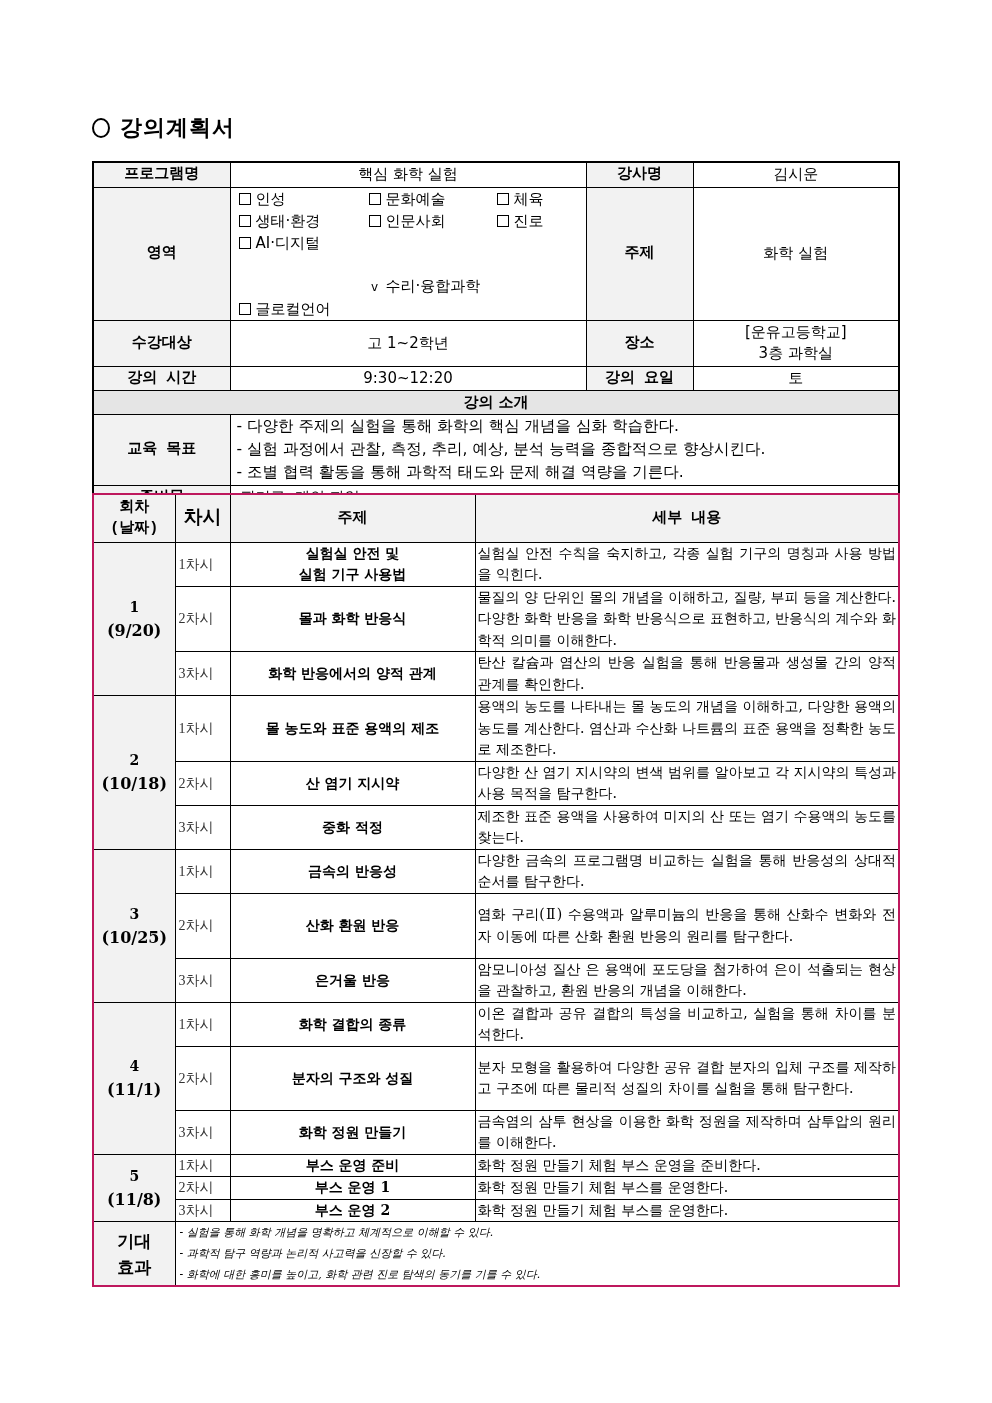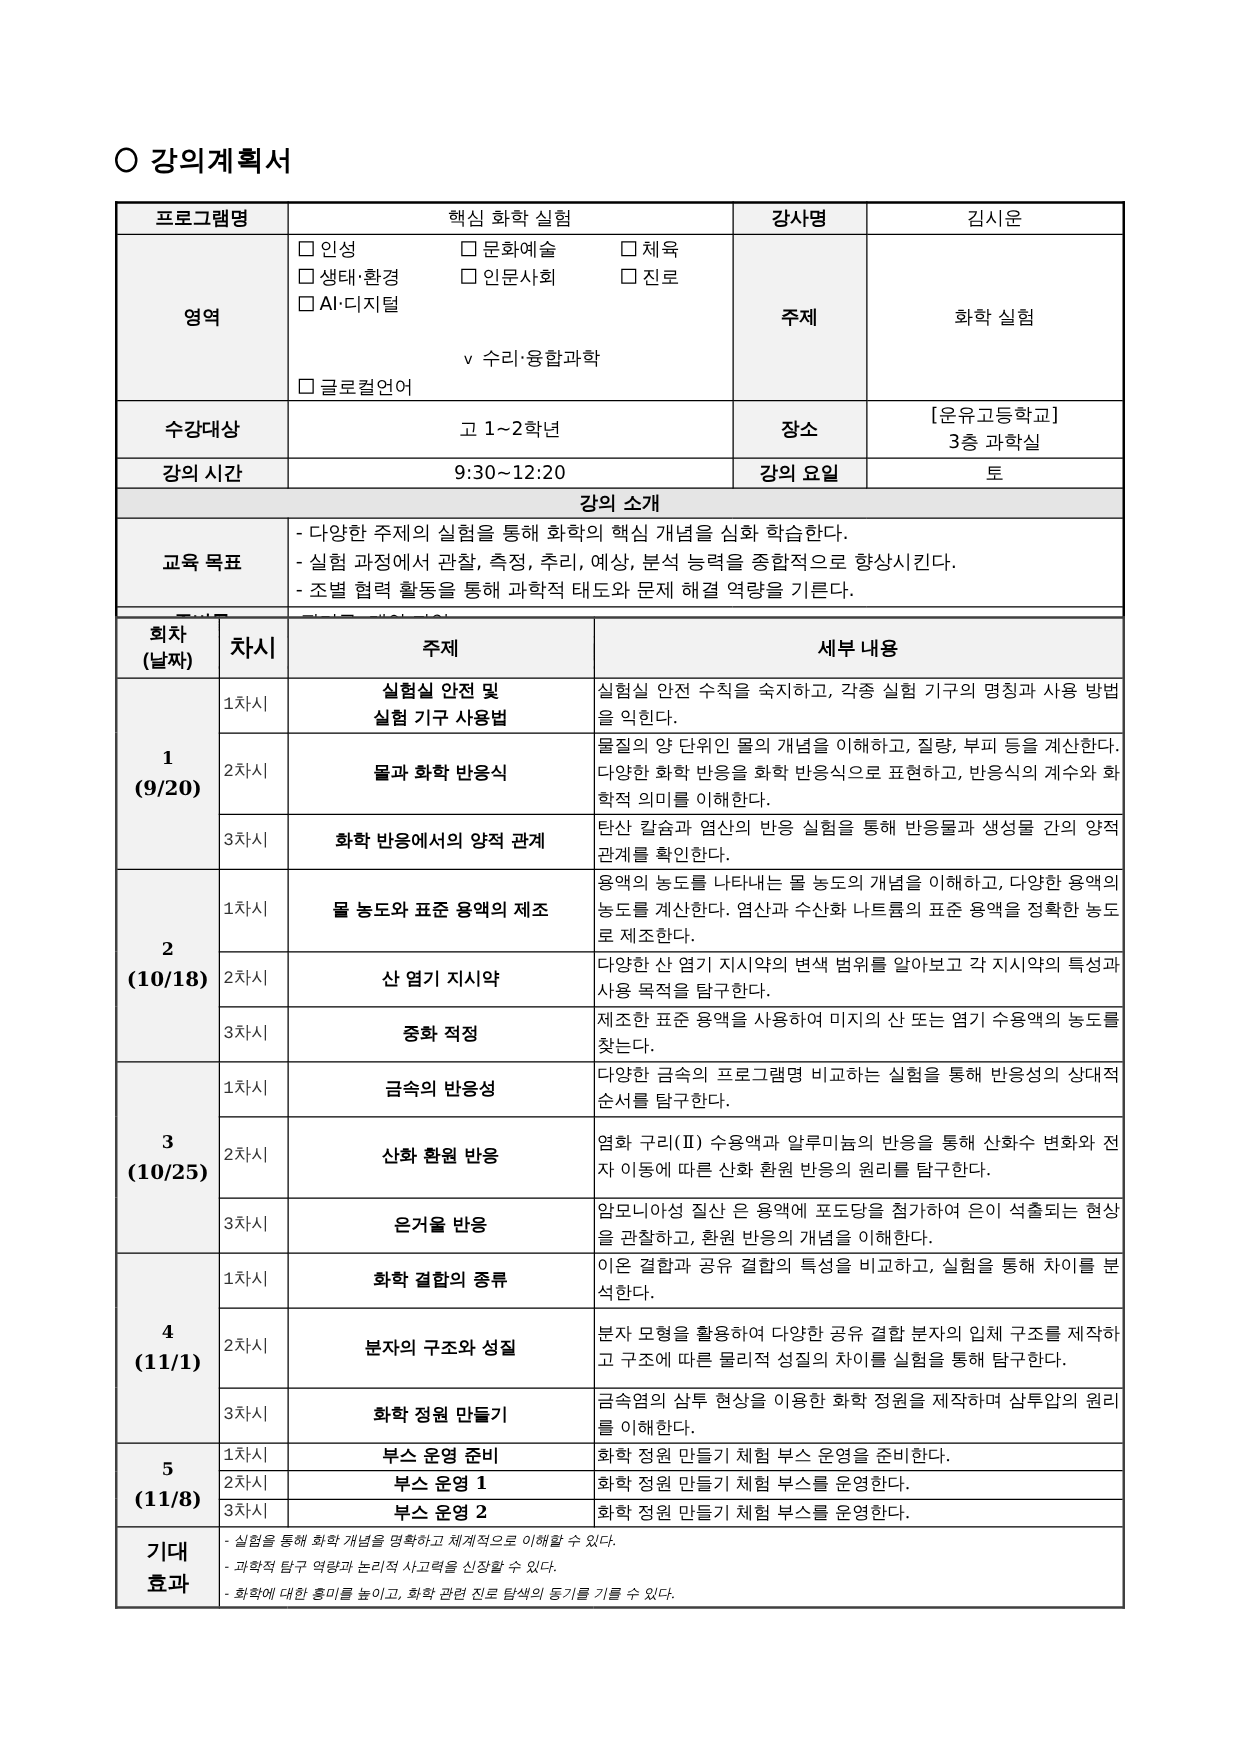--- a/index.html
+++ b/index.html
@@ -1,32 +1,32 @@
 <!DOCTYPE html>
 <html><head>
 <meta charset="utf-8">
 <style>
   html, body { margin: 0; padding: 0; background: #ffffff; }
   body { width: 992px; height: 1403px; position: relative; font-family: "DejaVu Sans", sans-serif; color: #000; }
   .title { position: absolute; left: 92px; top: 113px; font-size: 22px; font-weight: bold; letter-spacing: 1px; }
   .title .circle { display: inline-block; width: 18px; height: 20px; border: 2px solid #000; border-radius: 50%; vertical-align: -3px; margin-right: 10px; box-sizing: border-box; }
   table { border-collapse: collapse; position: absolute; left: 92px; width: 806px; table-layout: fixed; }
   td { border: 1px solid #000; padding: 0 4px; font-size: 15px; line-height: 21px; vertical-align: middle; }
-  .lbl { background: #f2f2f2; font-weight: bold; text-align: center; font-family: Liberation Sans, sans-serif; font-size: 16px; }
+  .lbl { background: #f2f2f2; font-weight: bold; text-align: center; font-family: Liberation Mono, monospace; font-size: 16px; }
   .center { text-align: center; }
   .sec { background: #e5e5e5; font-weight: bold; text-align: center; font-family: "DejaVu Serif", serif; font-size: 16px; }
   #top { top: 161px; border: 2px solid #000; }
   #top td { font-size: 15px; }
   .chk { display: inline-block; width: 12px; height: 12px; border: 1px solid #000; vertical-align: -1px; margin-right: 5px; box-sizing: border-box; }
   .vmark { display: inline-block; width: 12px; margin-right: 5px; font-size: 12px; text-align: center; }
   .area-grid { display: grid; grid-template-columns: 130px 128px auto; row-gap: 0; padding-left: 8px; font-size: 15px; line-height: 22px; }
   .goals div { line-height: 23px; font-size: 15.5px; padding-left: 6px; }
-  #lec { top: 493px; border: 2px solid #404040; }
+  #lec { top: 493px; border: 2px solid #be185d; }
   #lec td { font-size: 14px; }
-  .sess { color: #333; font-family: Liberation Mono, monospace; font-size: 14px; padding-left: 3px; }
+  .sess { color: #333; font-family: Liberation Serif, serif; font-size: 14px; padding-left: 3px; }
   .topic { font-weight: bold; text-align: center; font-family: "DejaVu Serif", serif; font-size: 14.5px; }
   .detail { font-family: "DejaVu Serif", serif; font-size: 13.5px; line-height: 21.5px; text-align: justify; padding: 0 2px; }
   .round { background: #f2f2f2; text-align: center; font-weight: bold; font-family: "DejaVu Serif", serif; font-size: 17px; line-height: 24px; }
   .round .date { font-size: 16px; }
   .effects div { font-family: "DejaVu Serif", serif; font-size: 11px; line-height: 21px; padding-left: 4px; font-style: italic; }
 </style>
 </head>
 <body>
 
 <div class="title">

